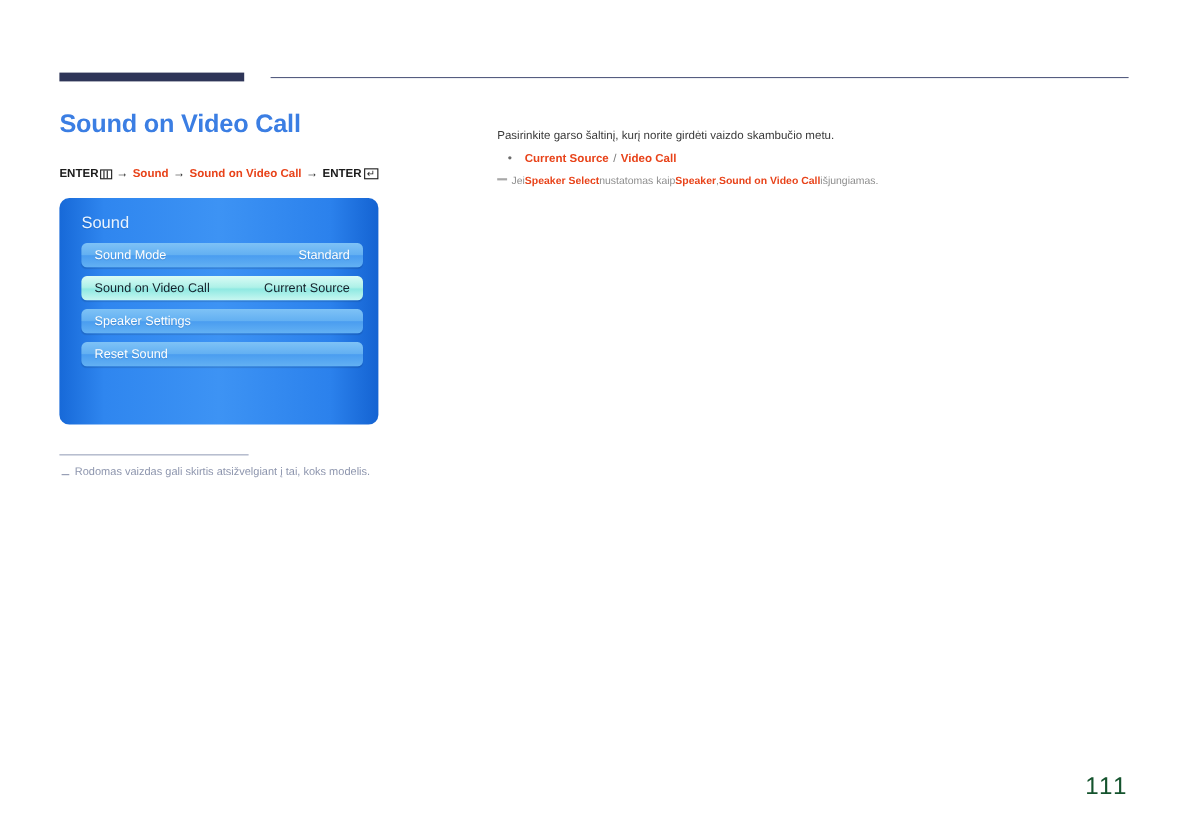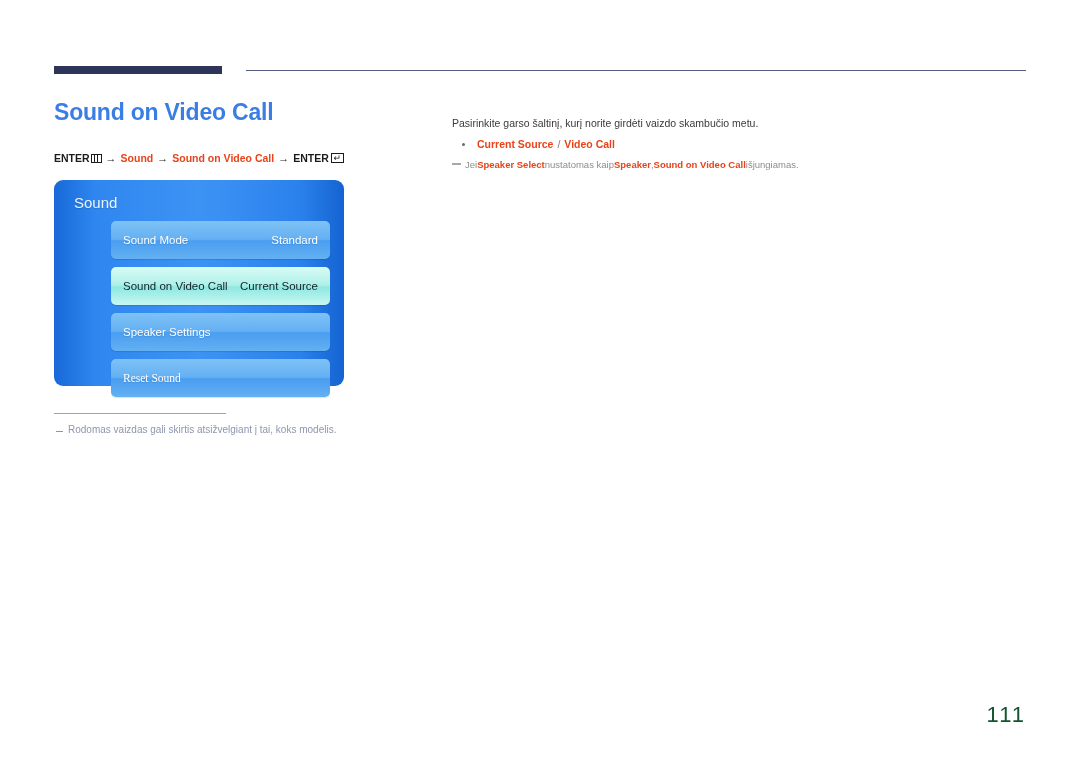--- a/index.html
+++ b/index.html
@@ -119,46 +119,45 @@
     padding: 12px 14px 14px 20px;
   }
   .osd-title {
     color: #eaf4ff;
     font-size: 15px;
     font-weight: normal;
     margin: 2px 0 10px 0;
     text-shadow: 0 1px 1px rgba(0,0,0,0.16);
   }
   .osd-row {
-    height: 38px;
+    height: 22px;
     border-radius: 5px;
     margin-bottom: 8px;
     display: flex;
     align-items: center;
     justify-content: space-between;
     padding: 0 12px;
     box-sizing: border-box;
     font-size: 11.5px;
     background: linear-gradient(to bottom, #7ec2f6 0%, #63b0f2 48%, #4a9df0 52%, #63b1f3 100%);
     color: #ffffff;
     box-shadow: 0 1px 1px rgba(0,0,0,0.12);
-    margin-left: 37px;
   }
   .osd-row .osd-label { text-shadow: 0 1px 1px rgba(0,0,0,0.13); }
   .osd-row .osd-value { text-shadow: 0 1px 1px rgba(0,0,0,0.13); }
   .osd-row.selected {
     background: linear-gradient(to bottom, #d9fbf5 0%, #aef1e8 46%, #8fe9e2 54%, #c8f7f1 100%);
     color: #14202a;
   }
   .osd-row.selected .osd-label,
   .osd-row.selected .osd-value {
     color: #14202a;
     text-shadow: none;
   }
-  .osd-row:last-child { margin-bottom: 0; font-family: Liberation Serif, serif; }
+  .osd-row:last-child { margin-bottom: 0; }
 
   
   .panel-note-rule {
     position: absolute;
     left: 54px;
     top: 413px;
     width: 172px;
     height: 1px;
     background: #9aa3bb;
   }

